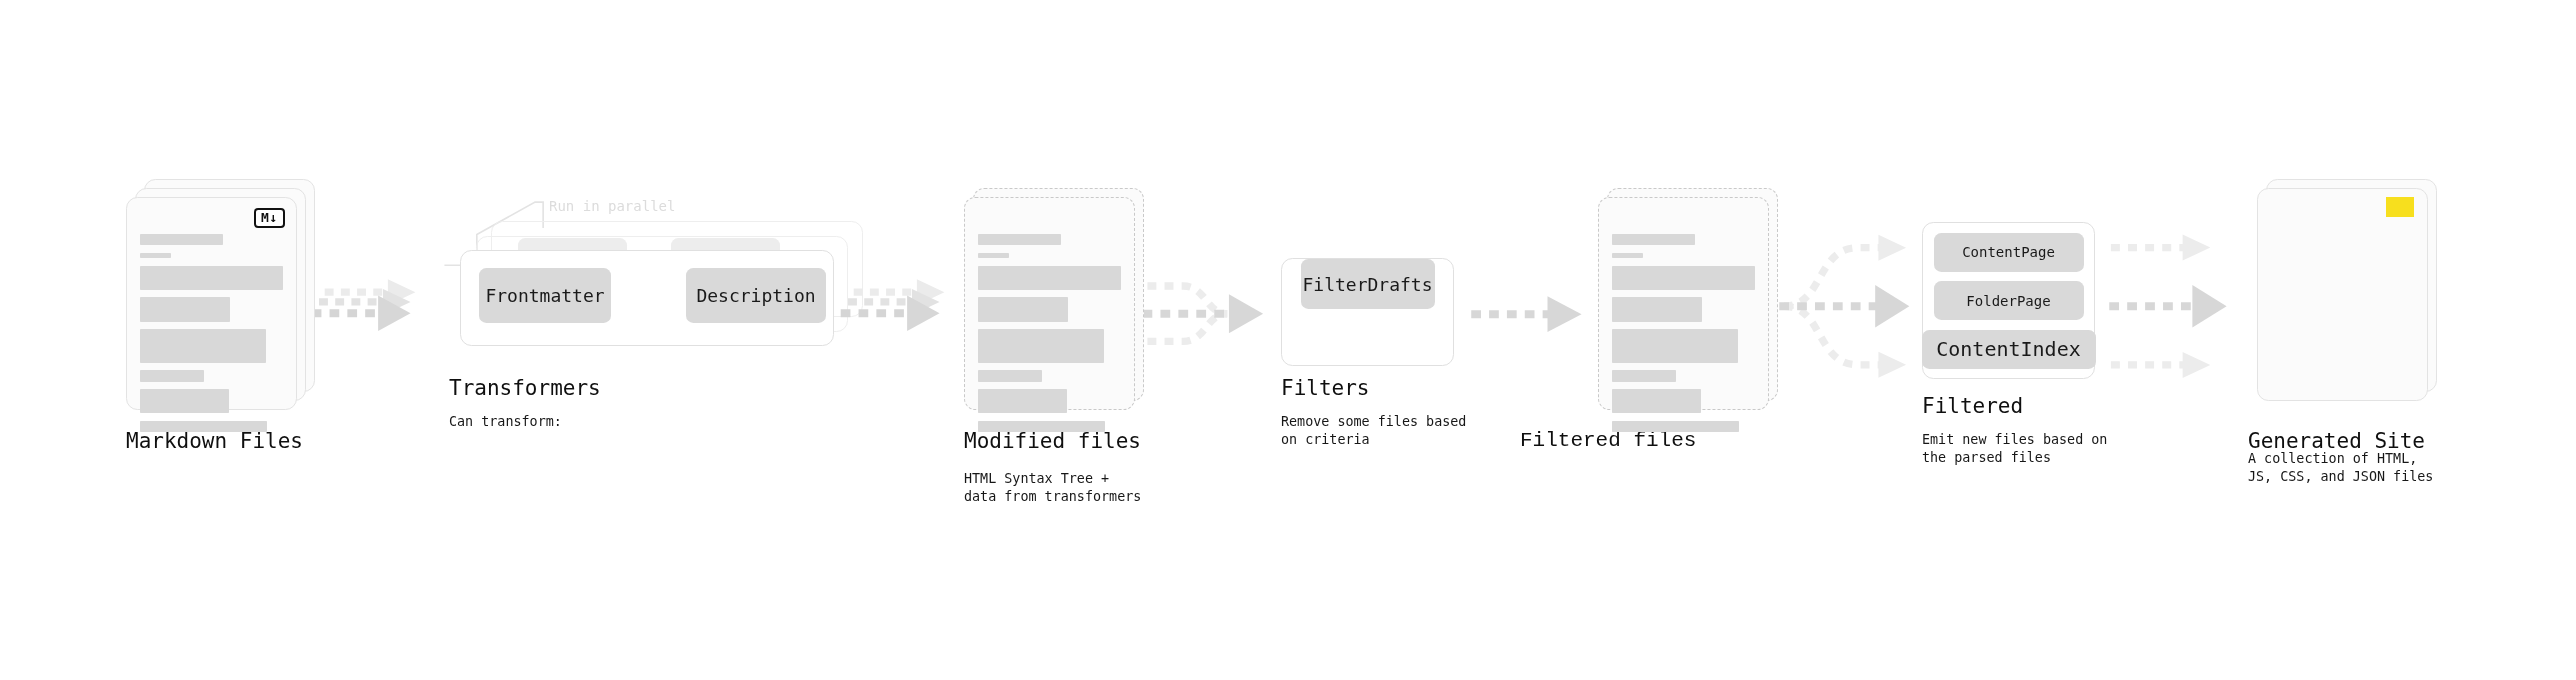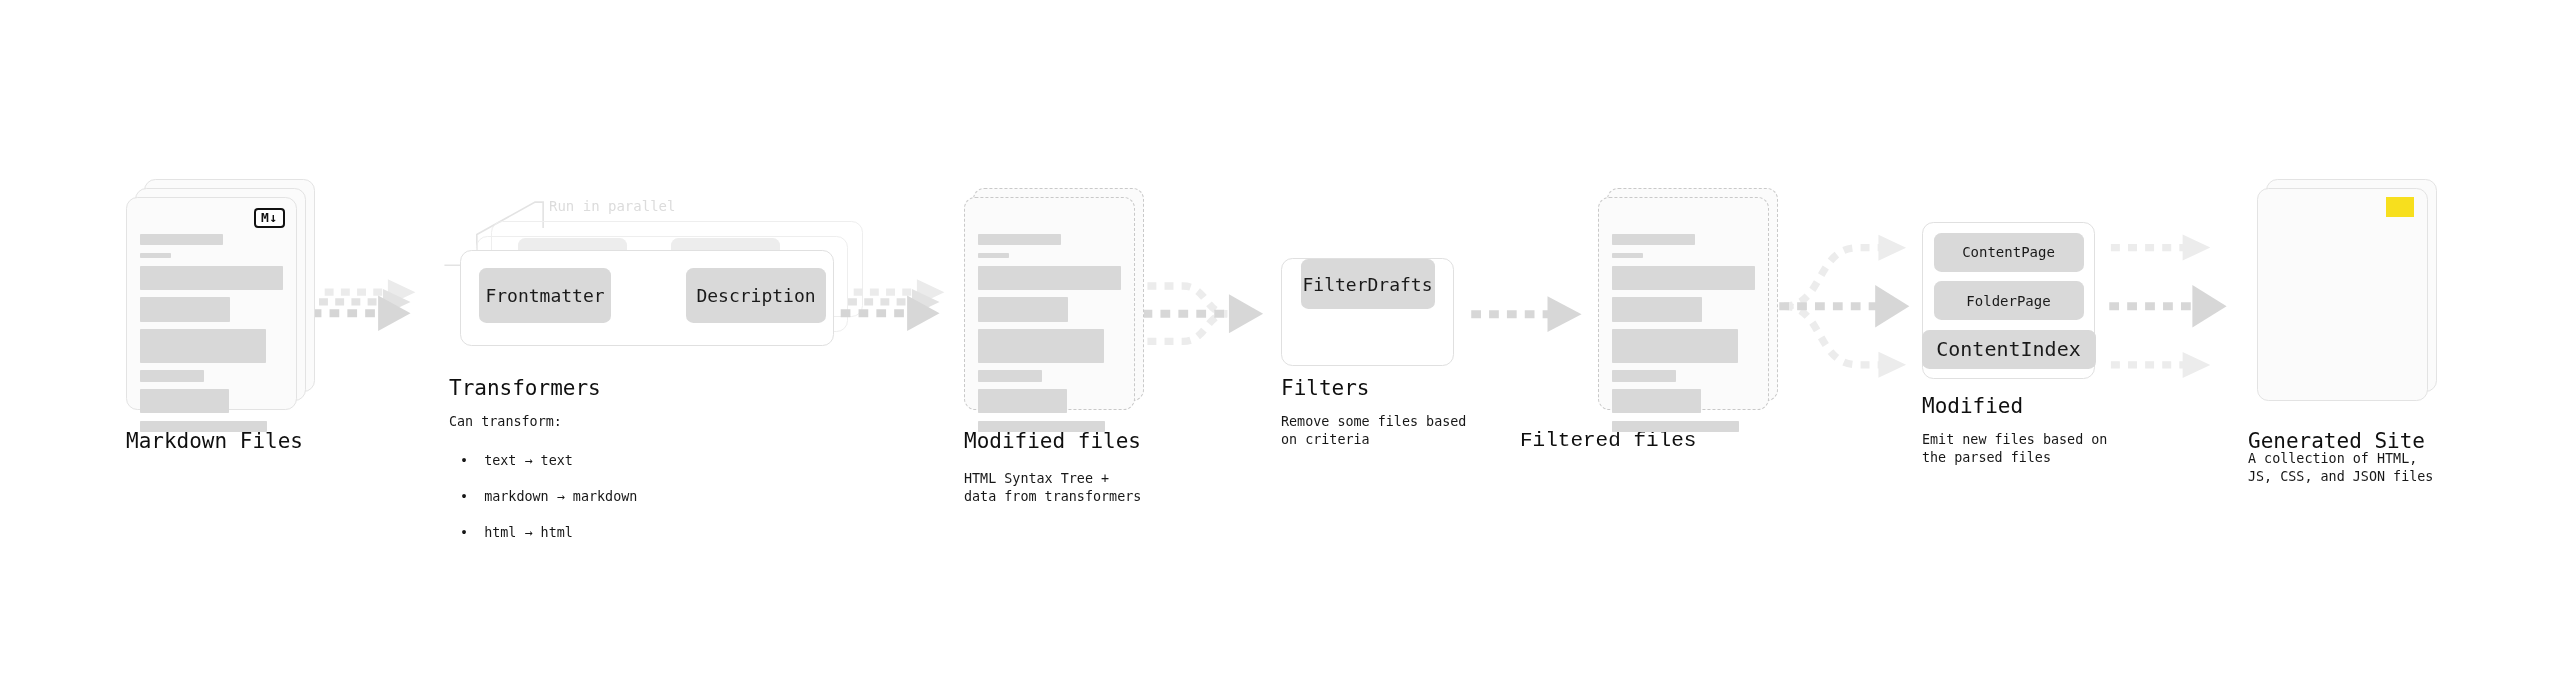--- a/index.html
+++ b/index.html
@@ -206,25 +206,20 @@
     </svg>
 
     <div class="pbox" style="left:14.6px; top:50px; width:374px; height:96px;"></div>
 
     <div class="pill" style="position:absolute; left:34px; top:68px; width:132px; height:55px; z-index:4;">Frontmatter</div>
     <div class="pill" style="position:absolute; left:241px; top:68px; width:140px; height:55px; z-index:4;">Description</div>
   </div>
 
   <div class="title" style="left:449px; top:376px;">Transformers</div>
   <div class="subtitle" style="left:449px; top:413px;">Can transform:</div>
-  <ul class="bullets subtitle" style="left:460px; top:434px;">
-    <li>•&nbsp; <span>text → text</span></li>
-    <li>•&nbsp; <span>markdown → markdown</span></li>
-    <li>•&nbsp; <span>html → html</span></li>
-  </ul>
 
   <div class="node" style="left:839px; top:276px;">
     <svg width="146" height="81" viewBox="0 0 180 100">
       <g stroke="#ebebeb" stroke-width="9" stroke-dasharray="11 9" fill="none">
         <line x1="18" y1="20" x2="96" y2="20"></line>
       </g>
       <polygon points="96,4 130,20 96,36" fill="#ebebeb"></polygon>
       <g stroke="#e2e2e2" stroke-width="9" stroke-dasharray="11 9" fill="none">
         <line x1="11" y1="32" x2="90" y2="32"></line>
       </g>
@@ -322,21 +317,21 @@
     </svg>
   </div>
 
   <div class="node" style="left:1922px; top:222px;">
     <div class="pbox" style="left:0; top:0; width:173px; height:157px; justify-content:space-evenly;">
       <div class="pill" style="width:150px; height:39px; font-size:14px;">ContentPage</div>
       <div class="pill" style="width:150px; height:39px; font-size:14px;">FolderPage</div>
       <div class="pill" style="width:174px; height:39px; font-size:20px;">ContentIndex</div>
     </div>
   </div>
-  <div class="title" style="left:1922px; top:394px;">Modified</div>
+  <div class="title" style="left:1922px; top:394px;">Filtered</div>
   <div class="subtitle" style="left:1922px; top:431px;">Emit new files based on
 the parsed files</div>
 
   <div class="node" style="left:2106px; top:228px;">
     <svg width="163" height="163" viewBox="0 0 200 200">
       <g stroke="#ececec" stroke-width="9" stroke-dasharray="11 10" fill="none">
         <line x1="6" y1="24" x2="96" y2="24"></line>
         <line x1="6" y1="168" x2="96" y2="168"></line>
       </g>
       <polygon points="94,8 128,24 94,40" fill="#ececec"></polygon>

